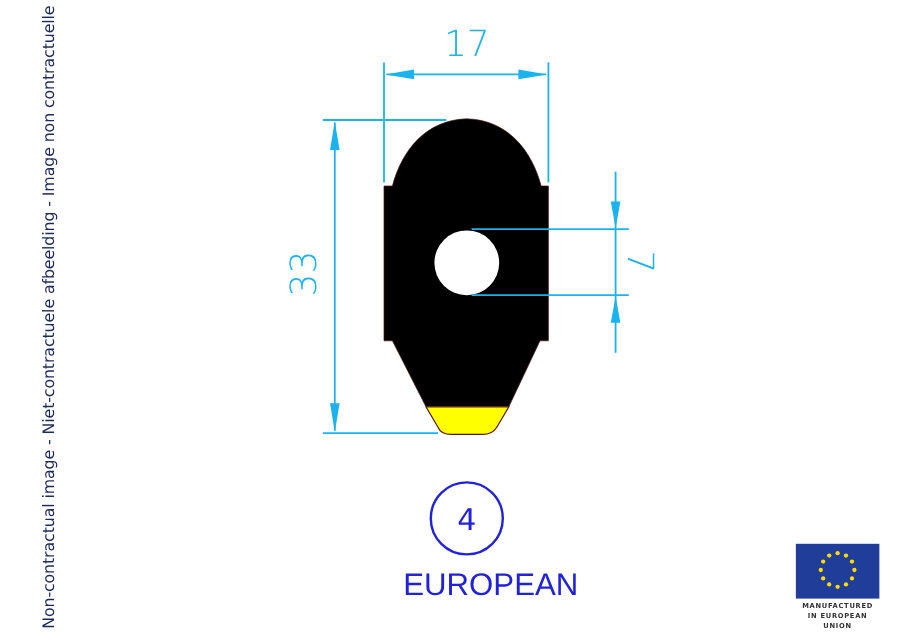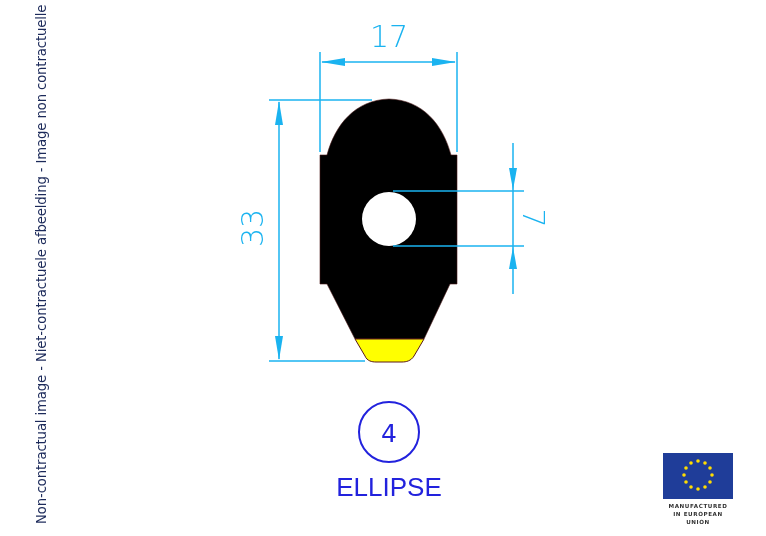--- a/index.html
+++ b/index.html
@@ -65,21 +65,21 @@
     <line x1="513" y1="143" x2="513" y2="294"></line>
     <polygon points="513,190 509,168 517,168" stroke="none"></polygon>
     <polygon points="513,247 509,269 517,269" stroke="none"></polygon>
   </g>
   <text class="dim-text" x="0" y="0" font-size="30" text-anchor="middle" transform="translate(523,218) rotate(90)">7</text>
 
   <circle cx="389" cy="432" r="30" fill="none" stroke="#2222dd" stroke-width="2"></circle>
   <text class="label-num" x="389" y="442" text-anchor="middle">4</text>
 </svg>
 
-<div class="label-name">ELLIPSE</div>
+<div class="label-name">EUROPEAN</div>
 
 <div class="eu-badge">
   <svg class="eu-flag" viewBox="0 0 70 46">
     <rect x="0" y="0" width="70" height="46" fill="#1f3d99"></rect>
     <g fill="#ffdd00">
       <circle cx="35" cy="8" r="1.8"></circle>
       <circle cx="42" cy="10" r="1.8"></circle>
       <circle cx="47" cy="15" r="1.8"></circle>
       <circle cx="49" cy="22" r="1.8"></circle>
       <circle cx="47" cy="29" r="1.8"></circle>

